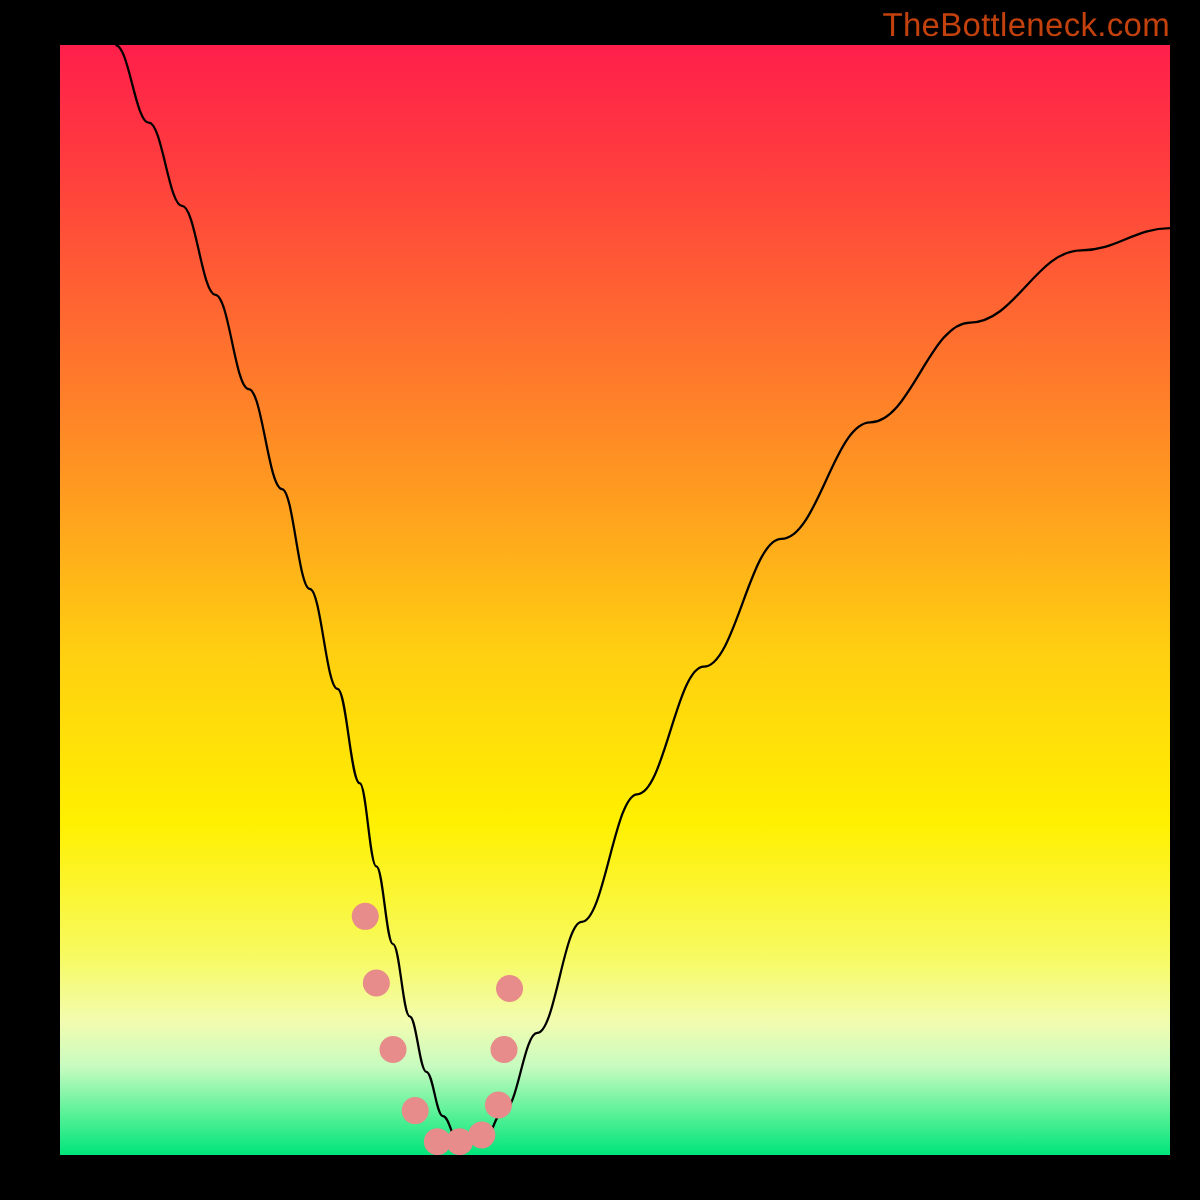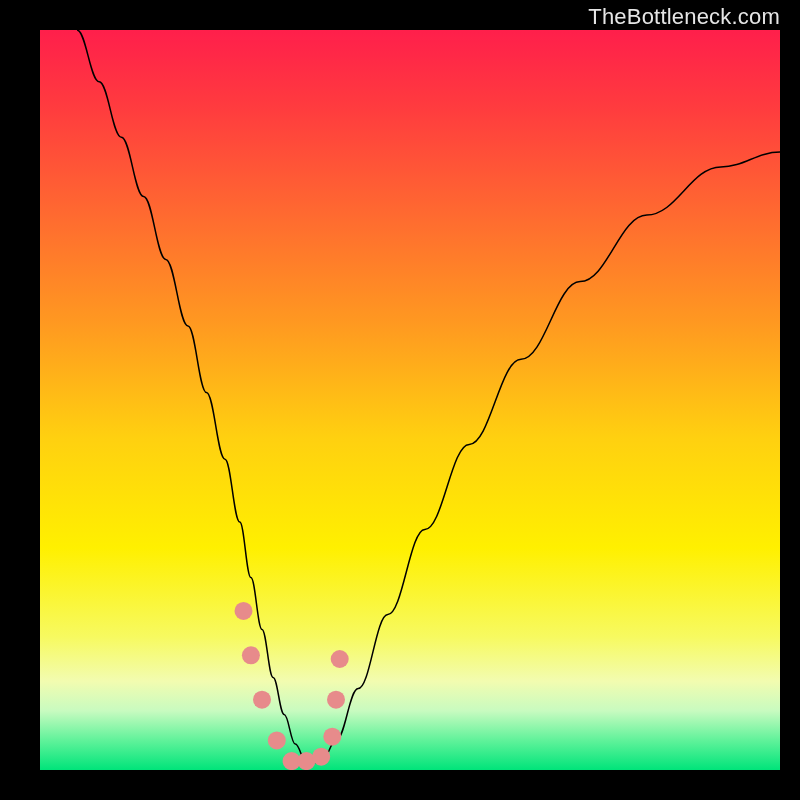--- a/index.html
+++ b/index.html
@@ -62,21 +62,21 @@
     left: 0;
     right: 0;
     top: 0;
     height: 30px;
     background: #000;
   }
   .watermark {
     position: absolute;
     top: 4px;
     right: 20px;
-    color: #e5e5e5;
+    color: #c2410c;
     font-size: 22px;
     font-weight: 400;
     letter-spacing: 0.2px;
   }
 </style>
 </head>
 <body>
 
 <div class="frame">
 

